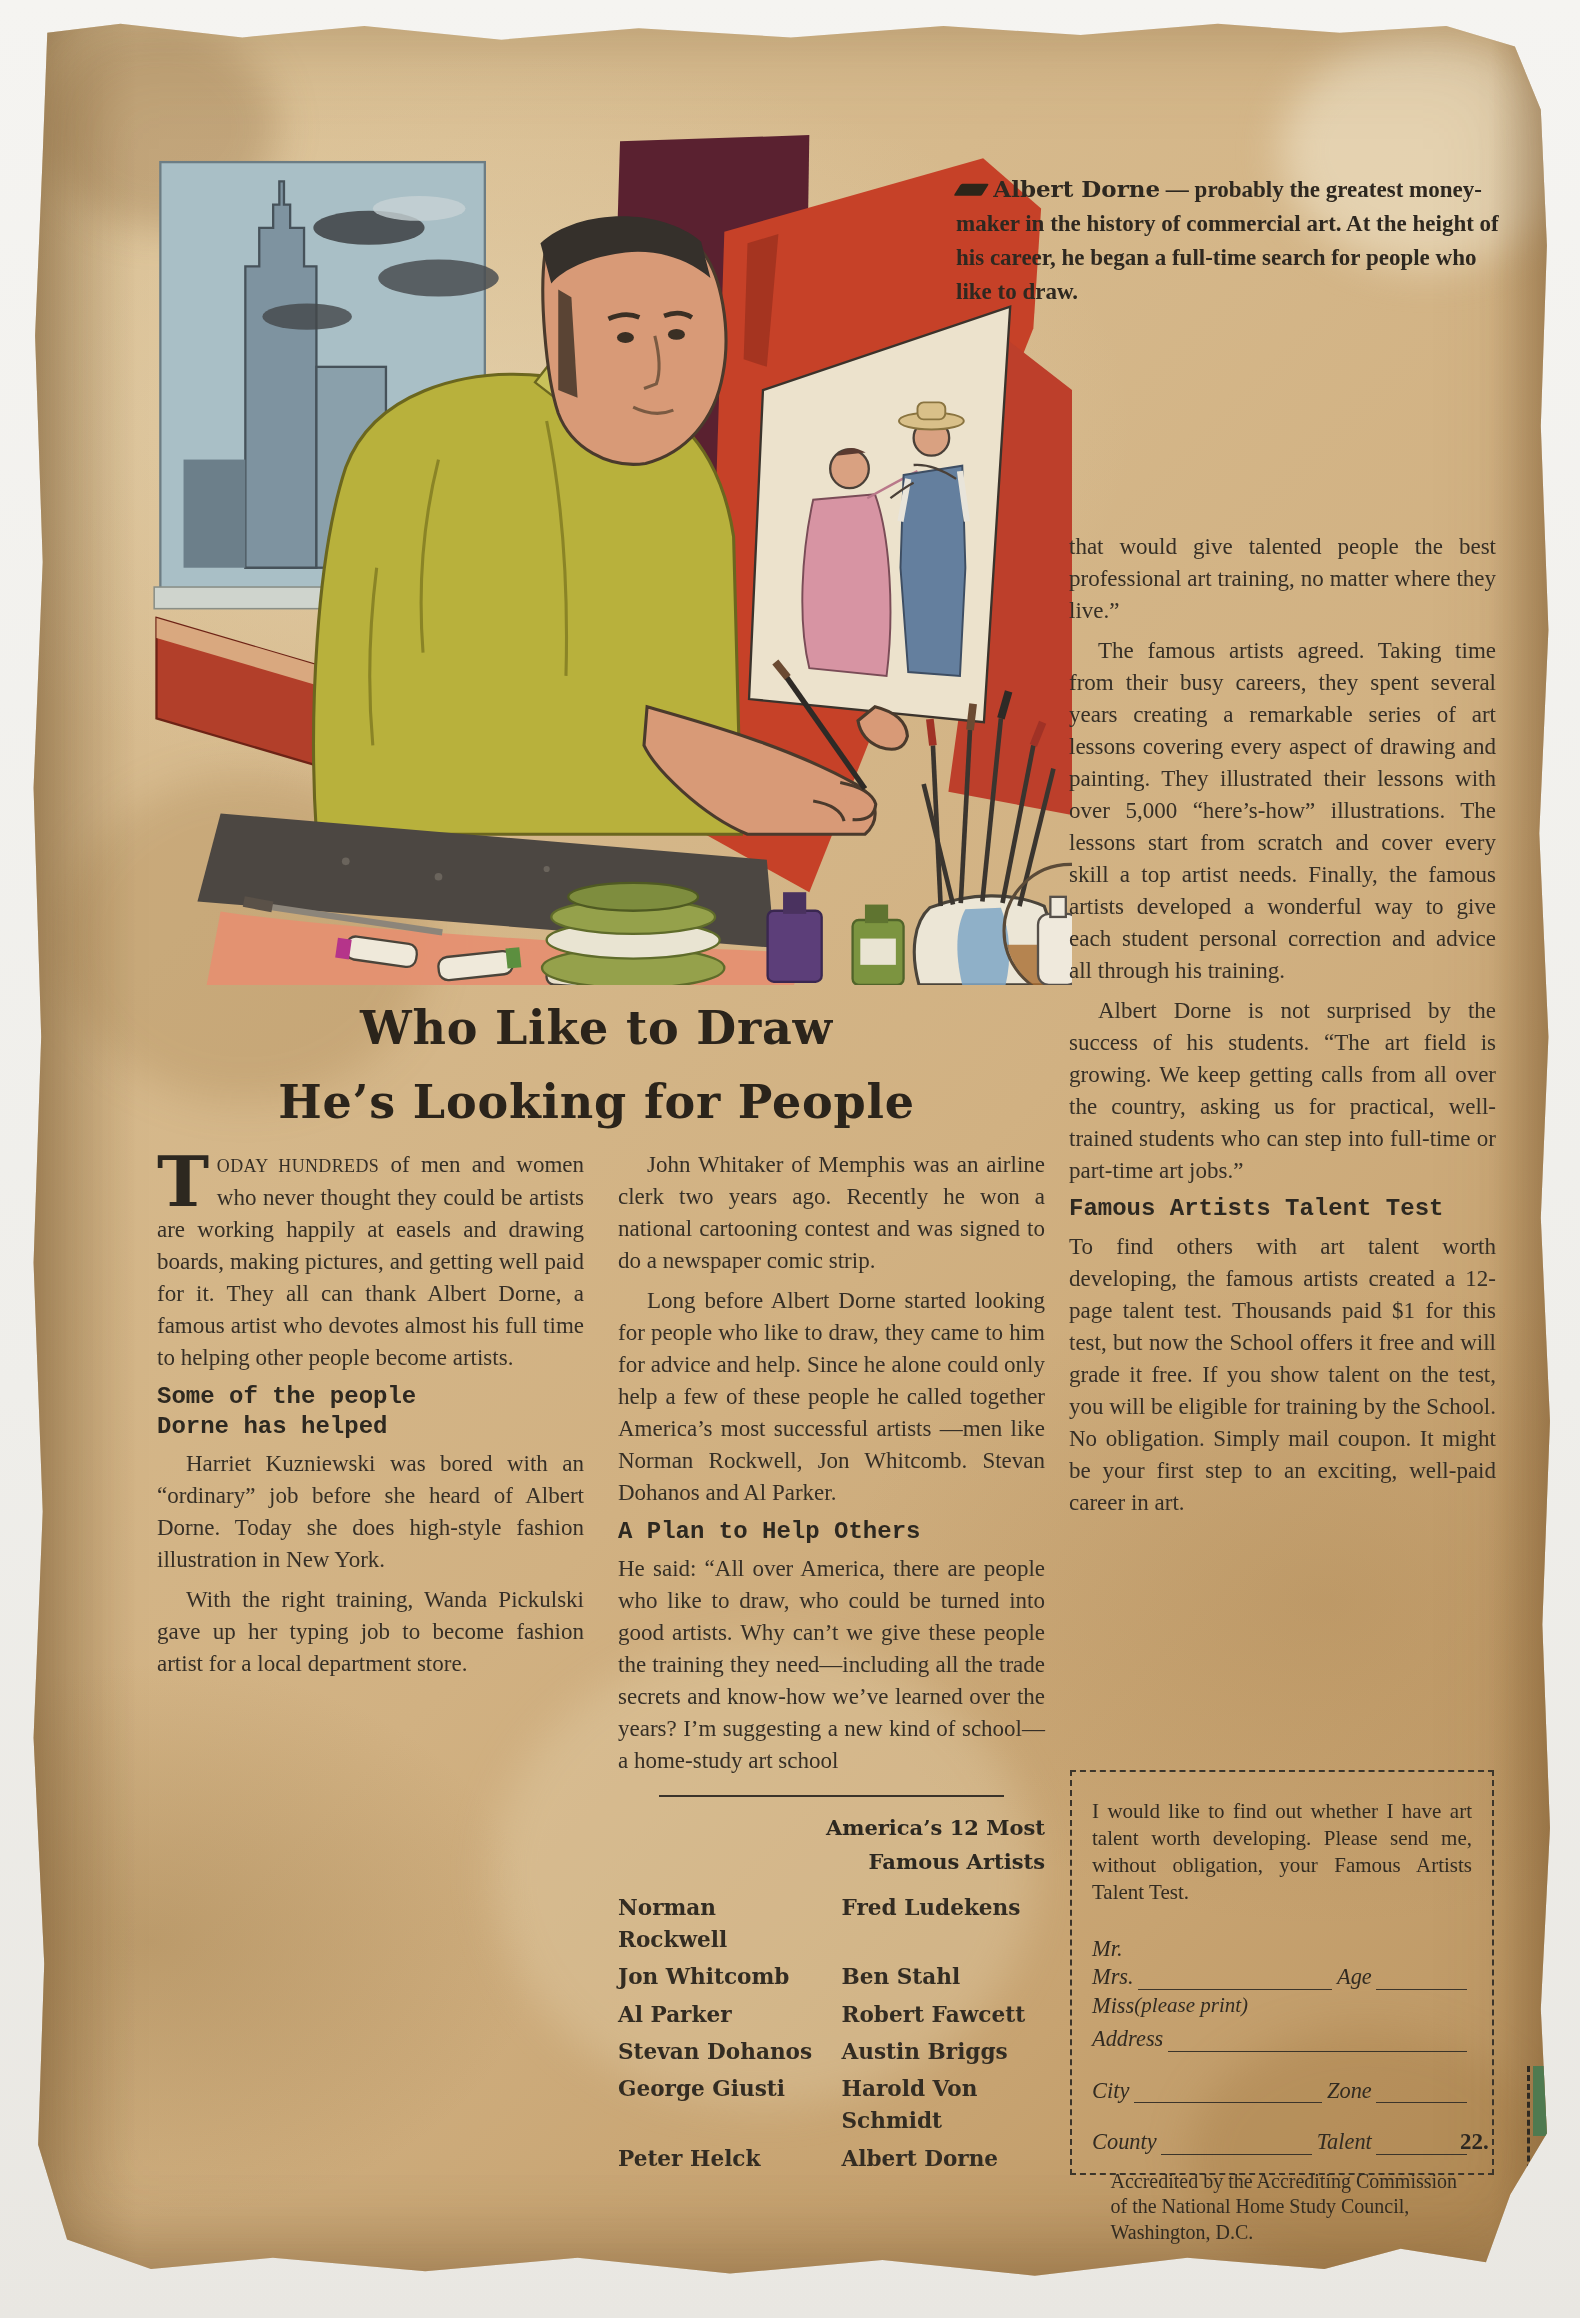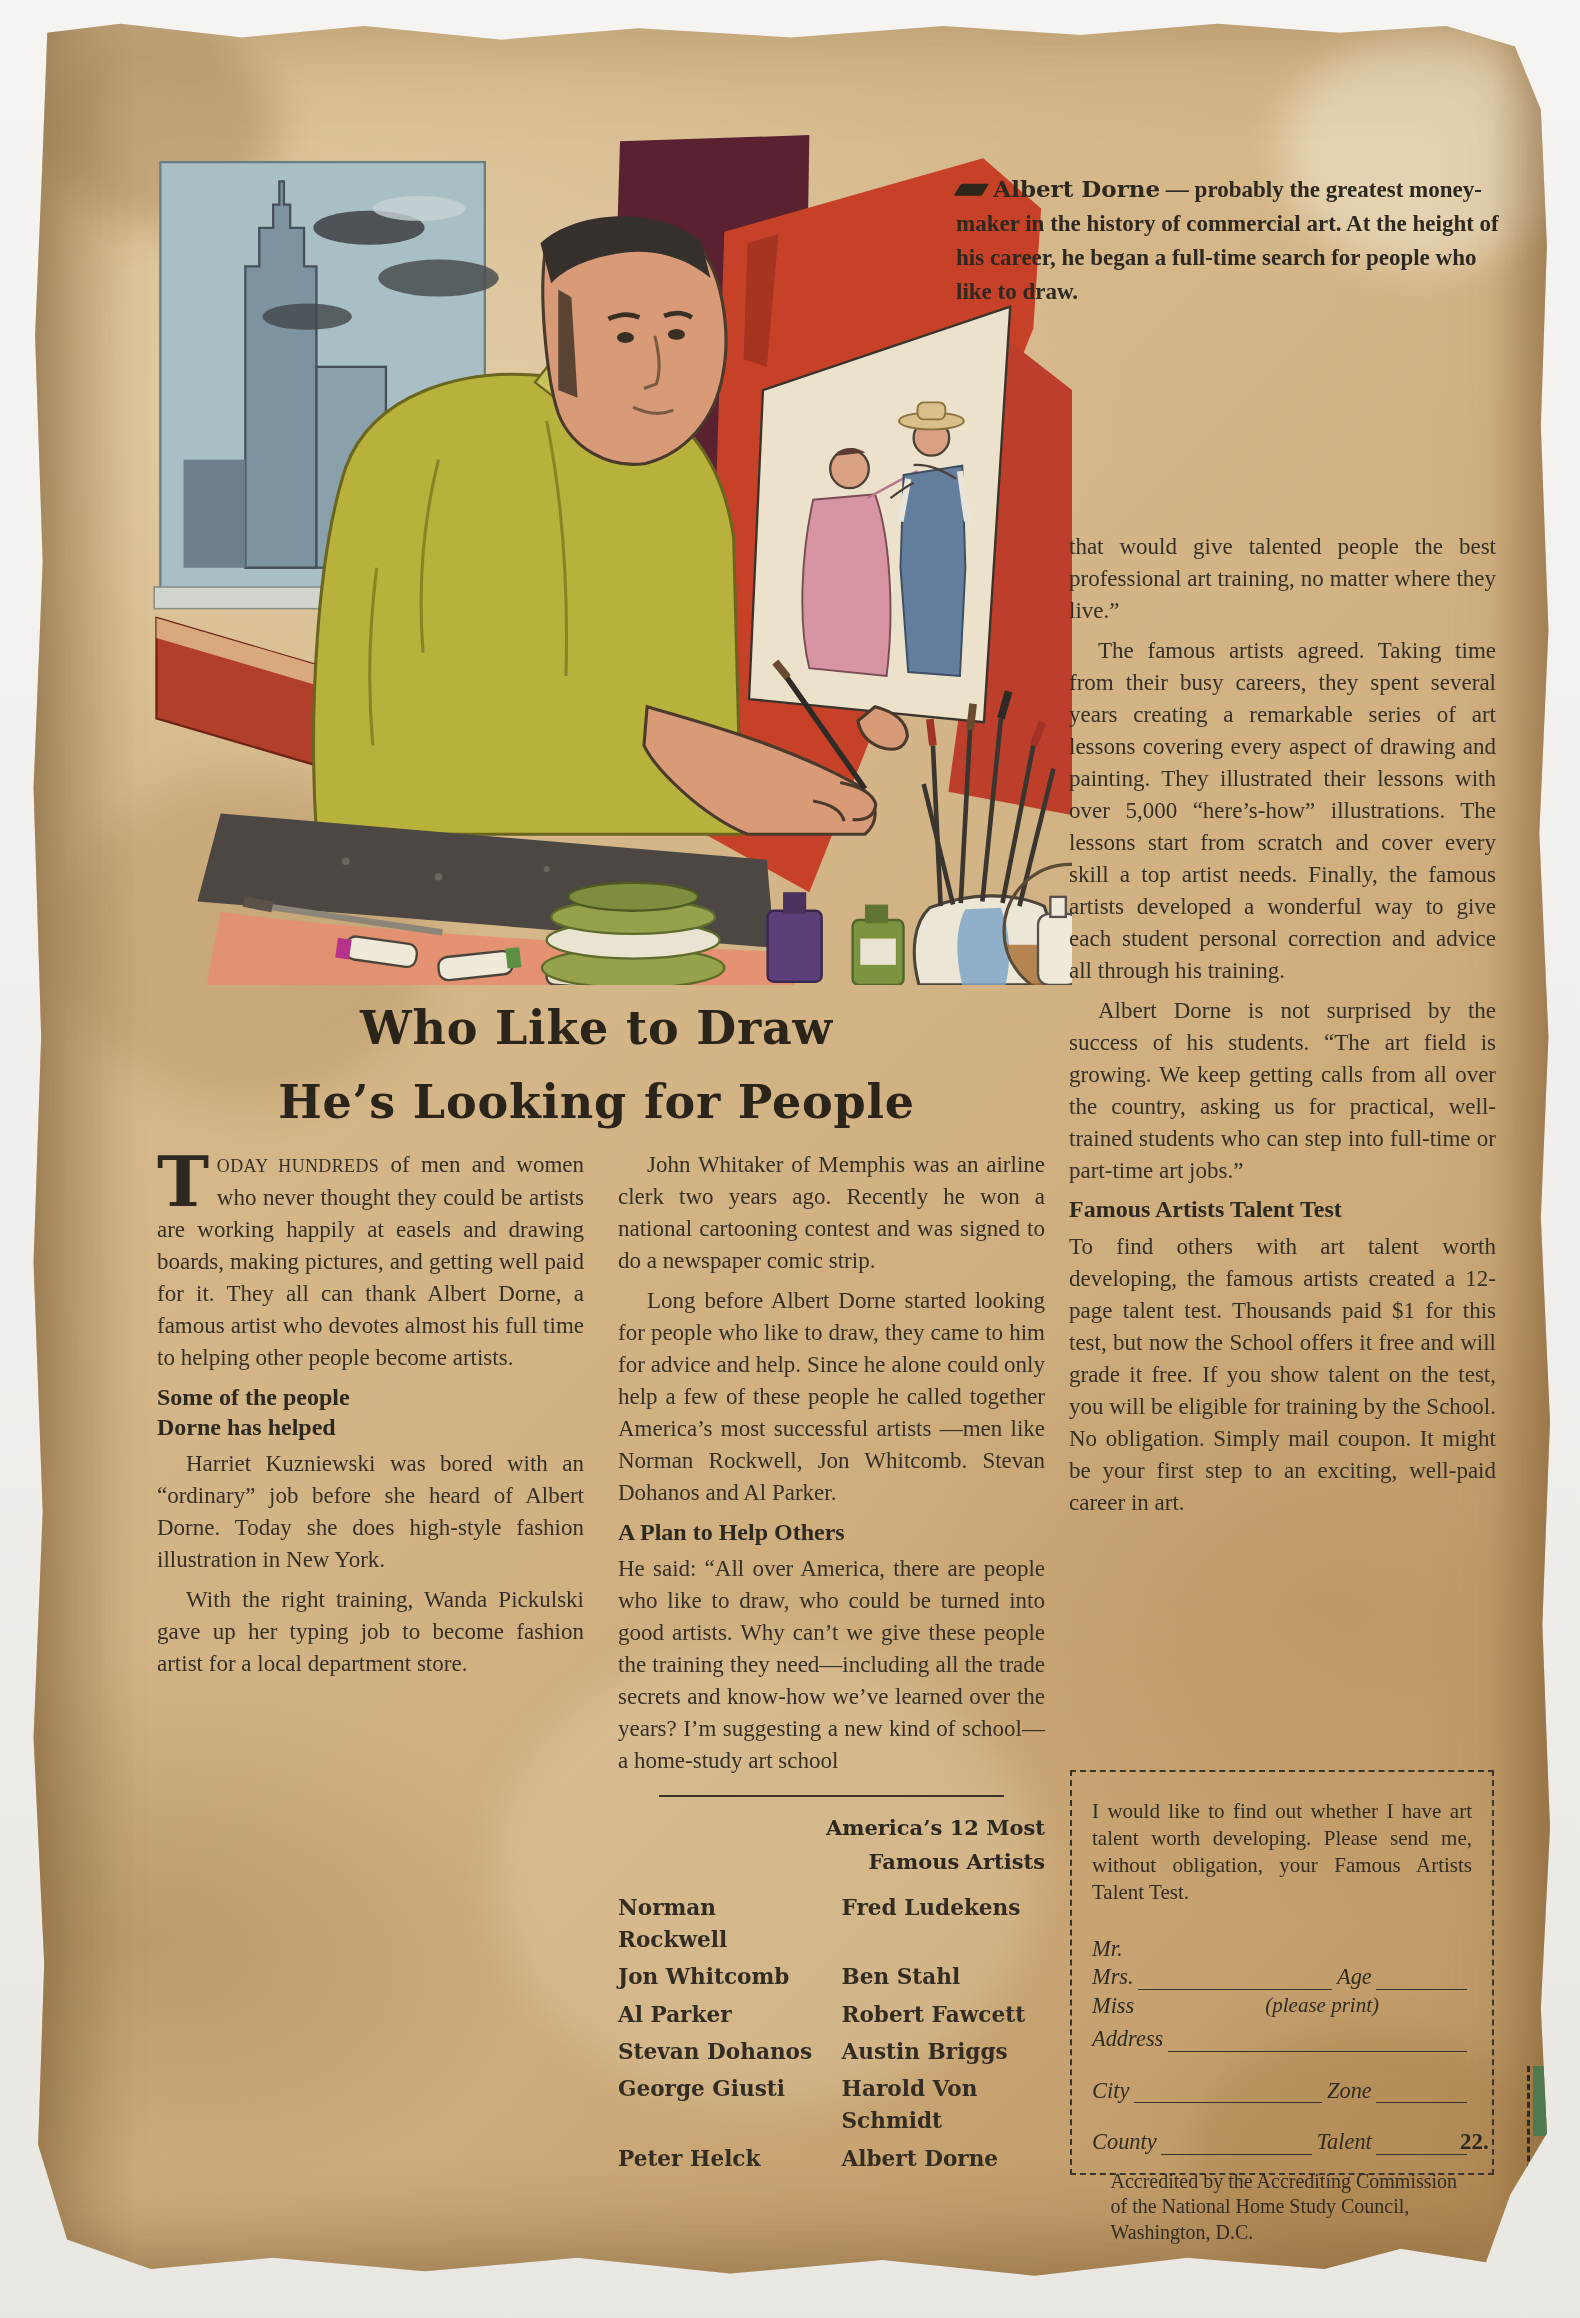--- a/index.html
+++ b/index.html
@@ -24,39 +24,39 @@
 
   .caption{position:absolute;left:927px;top:153px;width:553px;font-size:23px;line-height:34px;font-weight:700;color:#2e2820;z-index:6;}
   .cap-name{font-family:"DejaVu Serif",serif;font-weight:700;}
   .brush-icon{display:inline-block;width:28px;height:11.6px;background:#2c2519;transform:skewX(-32deg) translateY(-2.3px);margin-right:9.3px;border-radius:1.5px;}
 
   .headline{position:absolute;left:131px;top:972px;width:873px;text-align:center;font-family:"DejaVu Serif",serif;font-weight:700;font-size:46px;line-height:74px;letter-spacing:0.8px;color:#2b241b;z-index:5;}
 
   .col{position:absolute;width:427px;font-size:23px;line-height:32px;color:#362f26;text-align:justify;z-index:5;}
   .col p{margin:0 0 7.7px 0;}
   .col p.ind{text-indent:29px;}
-  .subhead{font-family:Liberation Serif, serif;font-weight:700;font-size:24px;line-height:30px;color:#2d2820;margin:3.1px 0 6.2px 0;text-align:left;}
+  .subhead{font-family:Liberation Mono, monospace;font-weight:700;font-size:24px;line-height:30px;color:#2d2820;margin:3.1px 0 6.2px 0;text-align:left;}
   .dropcap{float:left;font-family:"DejaVu Serif",serif;font-weight:700;font-size:70px;line-height:56px;margin:4.6px 7.7px 0 0;color:#2d2820;}
   .lead-caps{font-size:.78em;letter-spacing:0.4px;}
 
   .artists-divider{border:none;border-top:2.3px solid #3a332a;width:345px;margin:18.5px auto 14px auto;}
   .artists-heading{text-align:right;font-family:"DejaVu Serif",serif;font-weight:700;font-size:21px;line-height:34px;color:#2d2820;margin-bottom:12.4px;}
   .artists-grid{display:grid;grid-template-columns:1fr 1fr;row-gap:5.4px;font-family:"DejaVu Serif",serif;font-weight:700;font-size:21.6px;color:#332c22;}
   .artists-grid .l{text-align:left;padding-right:10px;}
   .artists-grid .r{text-align:left;padding-left:10px;}
 
   .coupon{position:absolute;left:1041px;top:1751px;width:424px;height:405px;border:2.3px dashed #3b342a;box-sizing:border-box;padding:15.5px 20px 10.8px 20px;color:#322b21;z-index:6;}
   .coupon-title{font-family:"DejaVu Serif",serif;font-weight:700;font-size:25px;line-height:32px;color:#2d2719;}
   .coupon-body{font-size:21px;line-height:27px;margin-top:10px;text-align:justify;}
   .cfields{margin-top:30px;}
   .crow{display:flex;align-items:flex-end;font-style:italic;font-size:22.4px;line-height:25.5px;margin-top:3.1px;}
   .fline{flex:1;border-bottom:1.5px solid #3b342a;height:17px;margin:0 4.6px;}
   .fline.short{flex:0 0 91px;}
   .pp{font-style:italic;font-size:20px;}
-  .miss-center{flex:1;text-align:right;font-style:italic;font-size:21px;}
+  .miss-center{flex:1;text-align:left;font-style:italic;font-size:21px;}
   .coupon-footer{font-size:20px;line-height:25.5px;margin-top:14px;padding-left:18.5px;font-style:normal;text-align:left;}
 
   .page-num{position:absolute;left:1431px;top:2110px;font-weight:700;font-size:23px;color:#2e2820;z-index:7;}
   .edge-fragment{position:absolute;left:1498px;top:2047px;width:31px;height:185px;z-index:7;border-left:3.1px dashed #2f2a22;}
   .edge-fragment .g{position:absolute;left:3.1px;top:0;width:23px;height:70px;background:#4f7a50;}
   .edge-fragment .y{position:absolute;left:3.1px;top:93px;width:23px;height:62px;background:#d2c04a;}
 
   .illo{position:absolute;left:85px;top:116px;width:958px;height:850px;z-index:3;}
 </style>
 </head>

